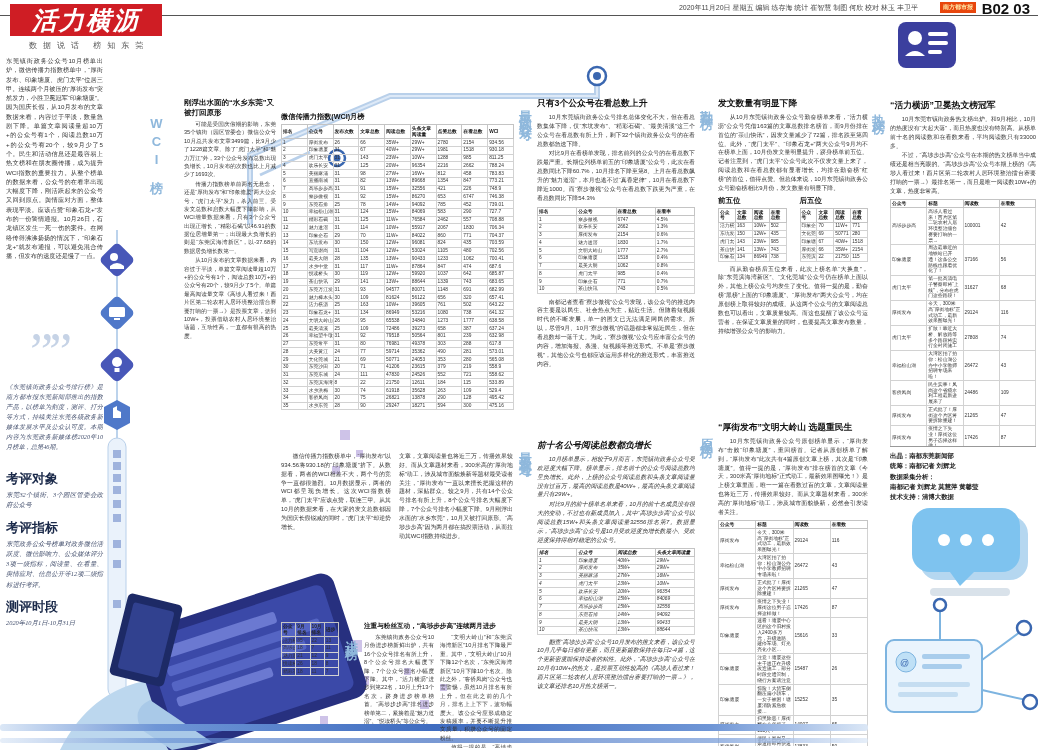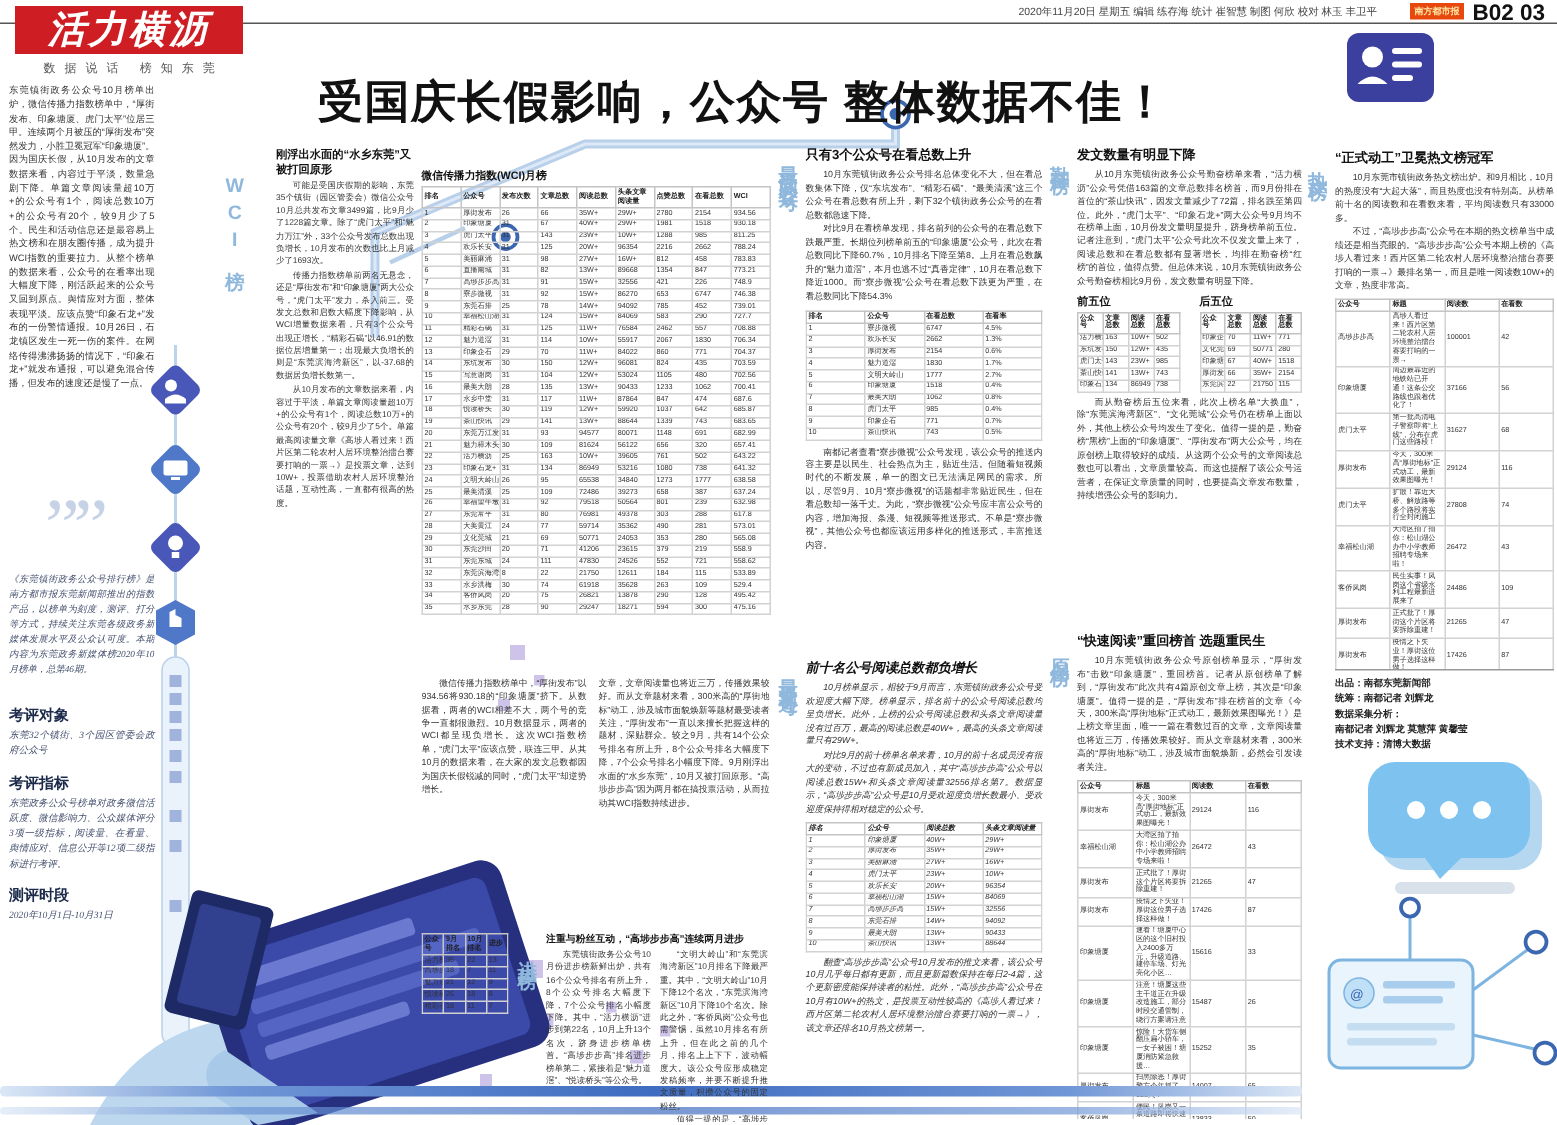--- a/index.html
+++ b/index.html
@@ -17,21 +17,21 @@
   .pageno{position:absolute;right:8px;top:0px;font-size:15px;font-weight:bold;color:#111;}
   
   .kicker{font-size:13px;color:#222;margin:0 0 4px 2px;}
   .bigtitle{font-size:30px;font-weight:bold;color:#111;margin:0;letter-spacing:1px;line-height:1.1;}
   
   .rail{font-size:6.2px;line-height:1.5;text-align:justify;color:#333;}
   .rail p{margin:0;text-indent:2em;}
   .quote{font-family:"Liberation Serif","DejaVu Serif",serif;font-size:52px;color:#c6d3e6;line-height:0.6;letter-spacing:-4px;}
   .about{font-family:"Liberation Serif","DejaVu Serif",serif;font-style:italic;font-size:6.2px;
          color:#44506e;line-height:1.6;text-align:justify;}
-  .railhead{font-size:10px;font-weight:bold;color:#1b2a4a;margin:8px 0 2px 0;}
+  .railhead{font-size:13px;font-weight:bold;color:#1b2a4a;margin:8px 0 2px 0;}
   
   .vlabel{writing-mode:vertical-rl;text-orientation:upright;font-size:13px;font-weight:bold;
           color:#8fb8dc;letter-spacing:3px;line-height:1;}
   
   .colhead{font-size:8.8px;font-weight:bold;color:#111;margin:0 0 3px 0;}
   .subhead{font-size:7.5px;font-weight:bold;color:#111;margin:0 0 2px 0;}
   .art{font-size:5.9px;line-height:1.5;text-align:justify;color:#333;}
   .art p{margin:0 0 1px 0;text-indent:2em;}
   .smallart{font-size:5.6px;}
   
@@ -173,21 +173,20 @@
   </svg>
 
   <div class="toprule"></div>
   <div class="brand">活力横沥</div>
   <div class="tagline">数据说话 榜知东莞</div>
   <div class="meta">2020年11月20日 星期五 编辑 练存海 统计 崔智慧 制图 何欣 校对 林玉 丰卫平</div>
   <div class="badge">南方都市报</div>
   <div class="pageno">B02 03</div>
 
   <div class="abs" style="left:212px;top:52px;width:620px;z-index:2;">
-    <div class="bigtitle">受国庆长假影响，公众号 整体数据不佳！</div>
   </div>
 
   <div class="abs rail clip" style="left:6px;top:56px;width:97px;height:270px;z-index:1;">
     <p style="text-indent:0;">东莞镇街政务公众号10月榜单出炉，微信传播力指数榜单中，“厚街发布、印象塘厦、虎门太平”位居三甲。连续两个月被压的“厚街发布”突然发力，小胜卫冕冠军“印象塘厦”。因为国庆长假，从10月发布的文章数据来看，内容过于平淡，数量急剧下降。单篇文章阅读量超10万+的公众号有1个，阅读总数10万+的公众号有20个，较9月少了5个。民生和活动信息还是最容易上热文榜和在朋友圈传播，成为提升WCI指数的重要拉力。从整个榜单的数据来看，公众号的在看率出现大幅度下降，刚活跃起来的公众号又回到原点。舆情应对方面，整体表现平淡。应该点赞“印象石龙+”发布的一份警情通报。10月26日，石龙镇区发生一死一伤的案件。在网络传得沸沸扬扬的情况下，“印象石龙+”就发布通报，可以避免混合传播，但发布的速度还是慢了一点。</p>
   </div>
   <div class="abs quote" style="left:30px;top:336px;z-index:1;">””</div>
   <div class="abs about clip" style="left:6px;top:382px;width:97px;height:78px;z-index:1;">《东莞镇街政务公众号排行榜》是南方都市报东莞新闻部推出的指数产品，以榜单为刻度，测评、打分等方式，持续关注东莞各级政务新媒体发展水平及公众认可度。本期内容为东莞政务新媒体榜2020年10月榜单，总第46期。</div>
   <div class="abs" style="left:6px;top:462px;width:97px;z-index:1;">
     <div class="railhead">考评对象</div>
     <div class="about" style="font-size:6.4px;">东莞32个镇街、3个园区管委会政府公众号</div>
@@ -930,21 +929,21 @@
           </table>
       </div>
     </div>
     <div class="art">
         <p>而从勤奋榜后五位来看，此次上榜名单“大换血”，除“东莞滨海湾新区”、“文化莞城”公众号仍在榜单上面以外，其他上榜公众号均发生了变化。值得一提的是，勤奋榜“黑榜”上面的“印象塘厦”、“厚街发布”两大公众号，均在原创榜上取得较好的成绩。从这两个公众号的文章阅读总数也可以看出，文章质量较高。而这也提醒了该公众号运营者，在保证文章质量的同时，也要提高文章发布数量，持续增强公众号的影响力。</p>
       </div>
   </div>
 
   <div class="abs vlabel" style="left:700px;top:428px;z-index:1;">原创榜</div>
   <div class="abs clip" style="left:718px;top:422px;width:150px;height:324px;z-index:1;">
-    <div class="colhead">“快速阅读”重回榜首 选题重民生</div>
+    <div class="colhead">“厚街发布”文明大岭山 选题重民生</div>
     <div class="art">
         <p>10月东莞镇街政务公众号原创榜单显示，“厚街发布”击败“印象塘厦”，重回榜首。记者从原创榜单了解到，“厚街发布”此次共有4篇原创文章上榜，其次是“印象塘厦”。值得一提的是，“厚街发布”排在榜首的文章《今天，300米高“厚街地标”正式动工，最新效果图曝光！》是上榜文章里面，唯一一篇在看数过百的文章，文章阅读量也将近三万，传播效果较好。而从文章题材来看，300米高的“厚街地标”动工，涉及城市面貌焕新，必然会引发读者关注。</p>
       </div>
     <table class="mini wrap" style="margin:3px 0;">
         <tbody>
           <tr>
             <th>公众号</th>
             <th>标题</th>
             <th>阅读数</th>
             <th>在看数</th>
@@ -1003,21 +1002,21 @@
             <td>13833</td>
             <td>50</td>
           </tr>
         </tbody>
       </table>
 
   </div>
 
   <div class="abs vlabel" style="left:872px;top:104px;z-index:1;">热文榜</div>
   <div class="abs clip" style="left:890px;top:100px;width:146px;height:398px;z-index:1;">
-    <div class="colhead">“正式动工”卫冕热文榜冠军</div>
+    <div class="colhead">“活力横沥”卫冕热文榜冠军</div>
     <div class="art">
         <p>10月东莞市镇街政务热文榜出炉。和9月相比，10月的热度没有“大起大落”，而且热度也没有特别高。从榜单前十名的阅读数和在看数来看，平均阅读数只有33000多。</p>
         <p>不过，“高埗步步高”公众号在本期的热文榜单当中成绩还是相当亮眼的。“高埗步步高”公众号本期上榜的《高埗人看过来！西片区第二轮农村人居环境整治擂台赛要打响的一票→》最排名第一，而且是唯一阅读数10W+的文章，热度非常高。</p>
       </div>
     <table class="mini wrap" style="margin:3px 0;">
         <tbody>
           <tr>
             <th>公众号</th>
             <th>标题</th>
             <th>阅读数</th>

